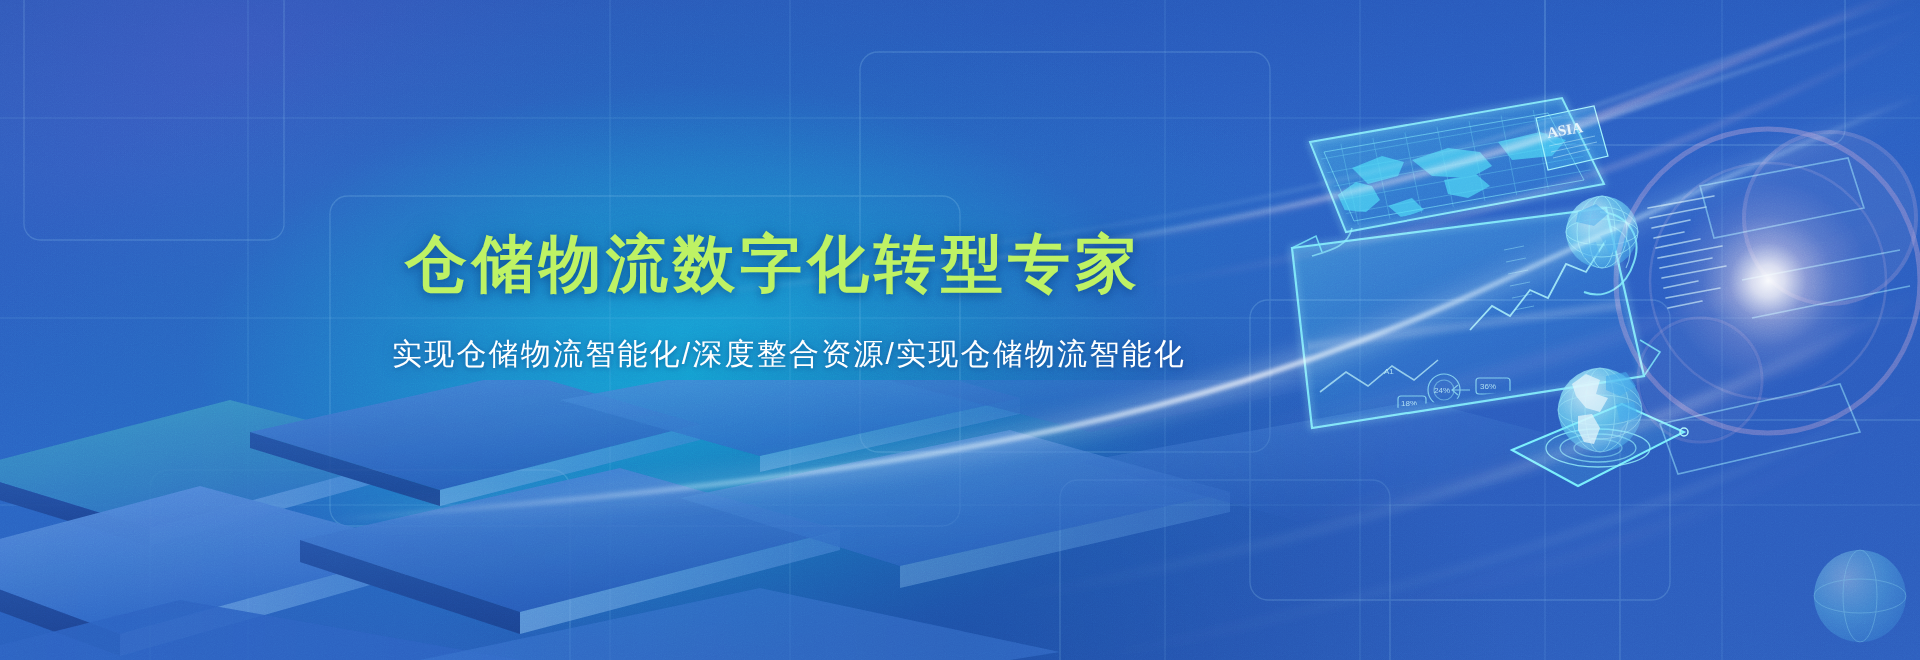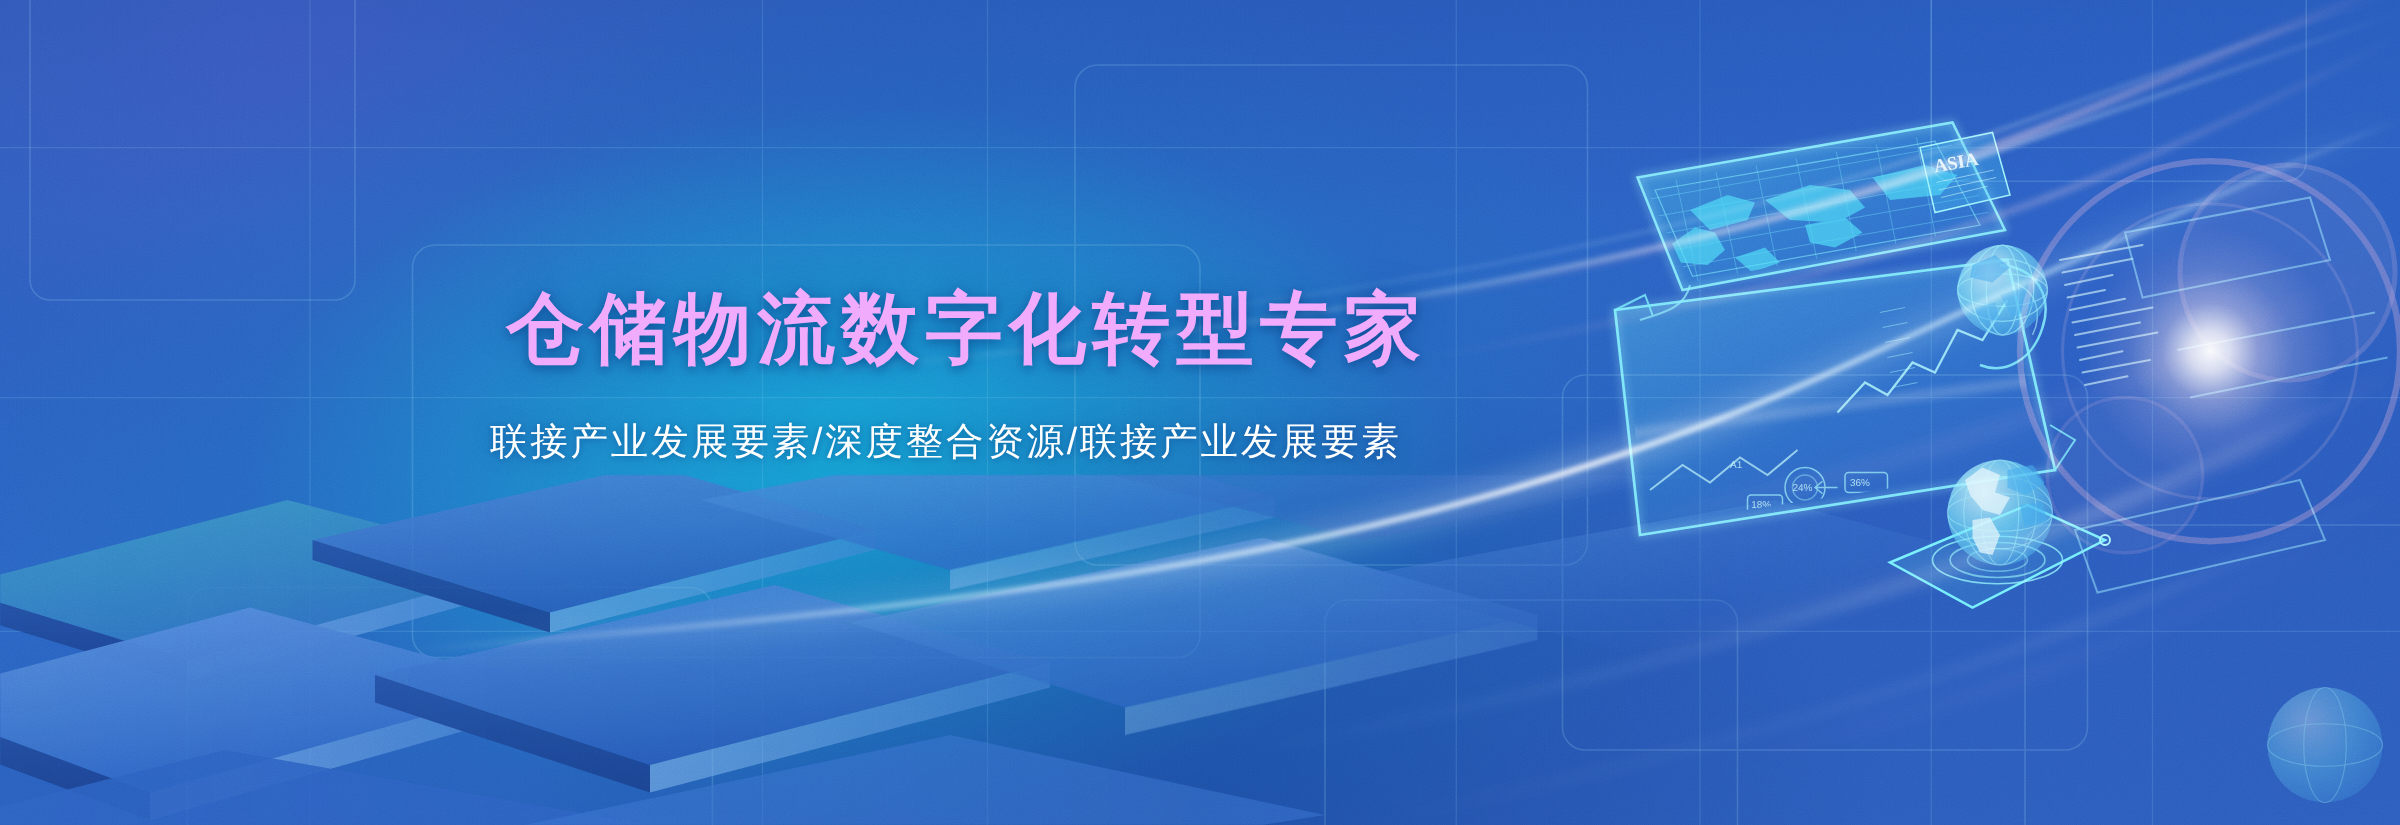--- a/index.html
+++ b/index.html
@@ -58,21 +58,21 @@
   #copy{
     position:absolute;left:0;top:0;width:1920px;height:660px;
   }
   #title{
     position:absolute;left:405px;top:233px;
     margin:0;
     font-size:62px;
     line-height:1;
     font-weight:bold;
     letter-spacing:5px;
-    color:#f0abfc;
+    color:#bef264;
     white-space:nowrap;
     text-shadow:0 0 22px rgba(9,70,150,.55), 0 2px 8px rgba(6,48,110,.45);
   }
   #subtitle{
     position:absolute;left:392px;top:339px;
     margin:0;
     font-size:30px;
     line-height:1;
     font-weight:normal;
     letter-spacing:2.2px;
@@ -481,16 +481,16 @@
       <filter id="noiseF" x="0" y="0" width="100%" height="100%">
         <feTurbulence type="fractalNoise" baseFrequency="0.9" numOctaves="3" stitchTiles="stitch"></feTurbulence>
         <feColorMatrix type="saturate" values="0"></feColorMatrix>
       </filter>
     </defs>
     <rect width="1920" height="660" filter="url(#noiseF)" opacity="0.55"></rect>
   </svg>
 
   <div id="copy">
     <h1 id="title">仓储物流数字化转型专家</h1>
-    <p id="subtitle">联接产业发展要素/深度整合资源/联接产业发展要素</p>
+    <p id="subtitle">实现仓储物流智能化/深度整合资源/实现仓储物流智能化</p>
   </div>
 
 </div>
 
 </body></html>

